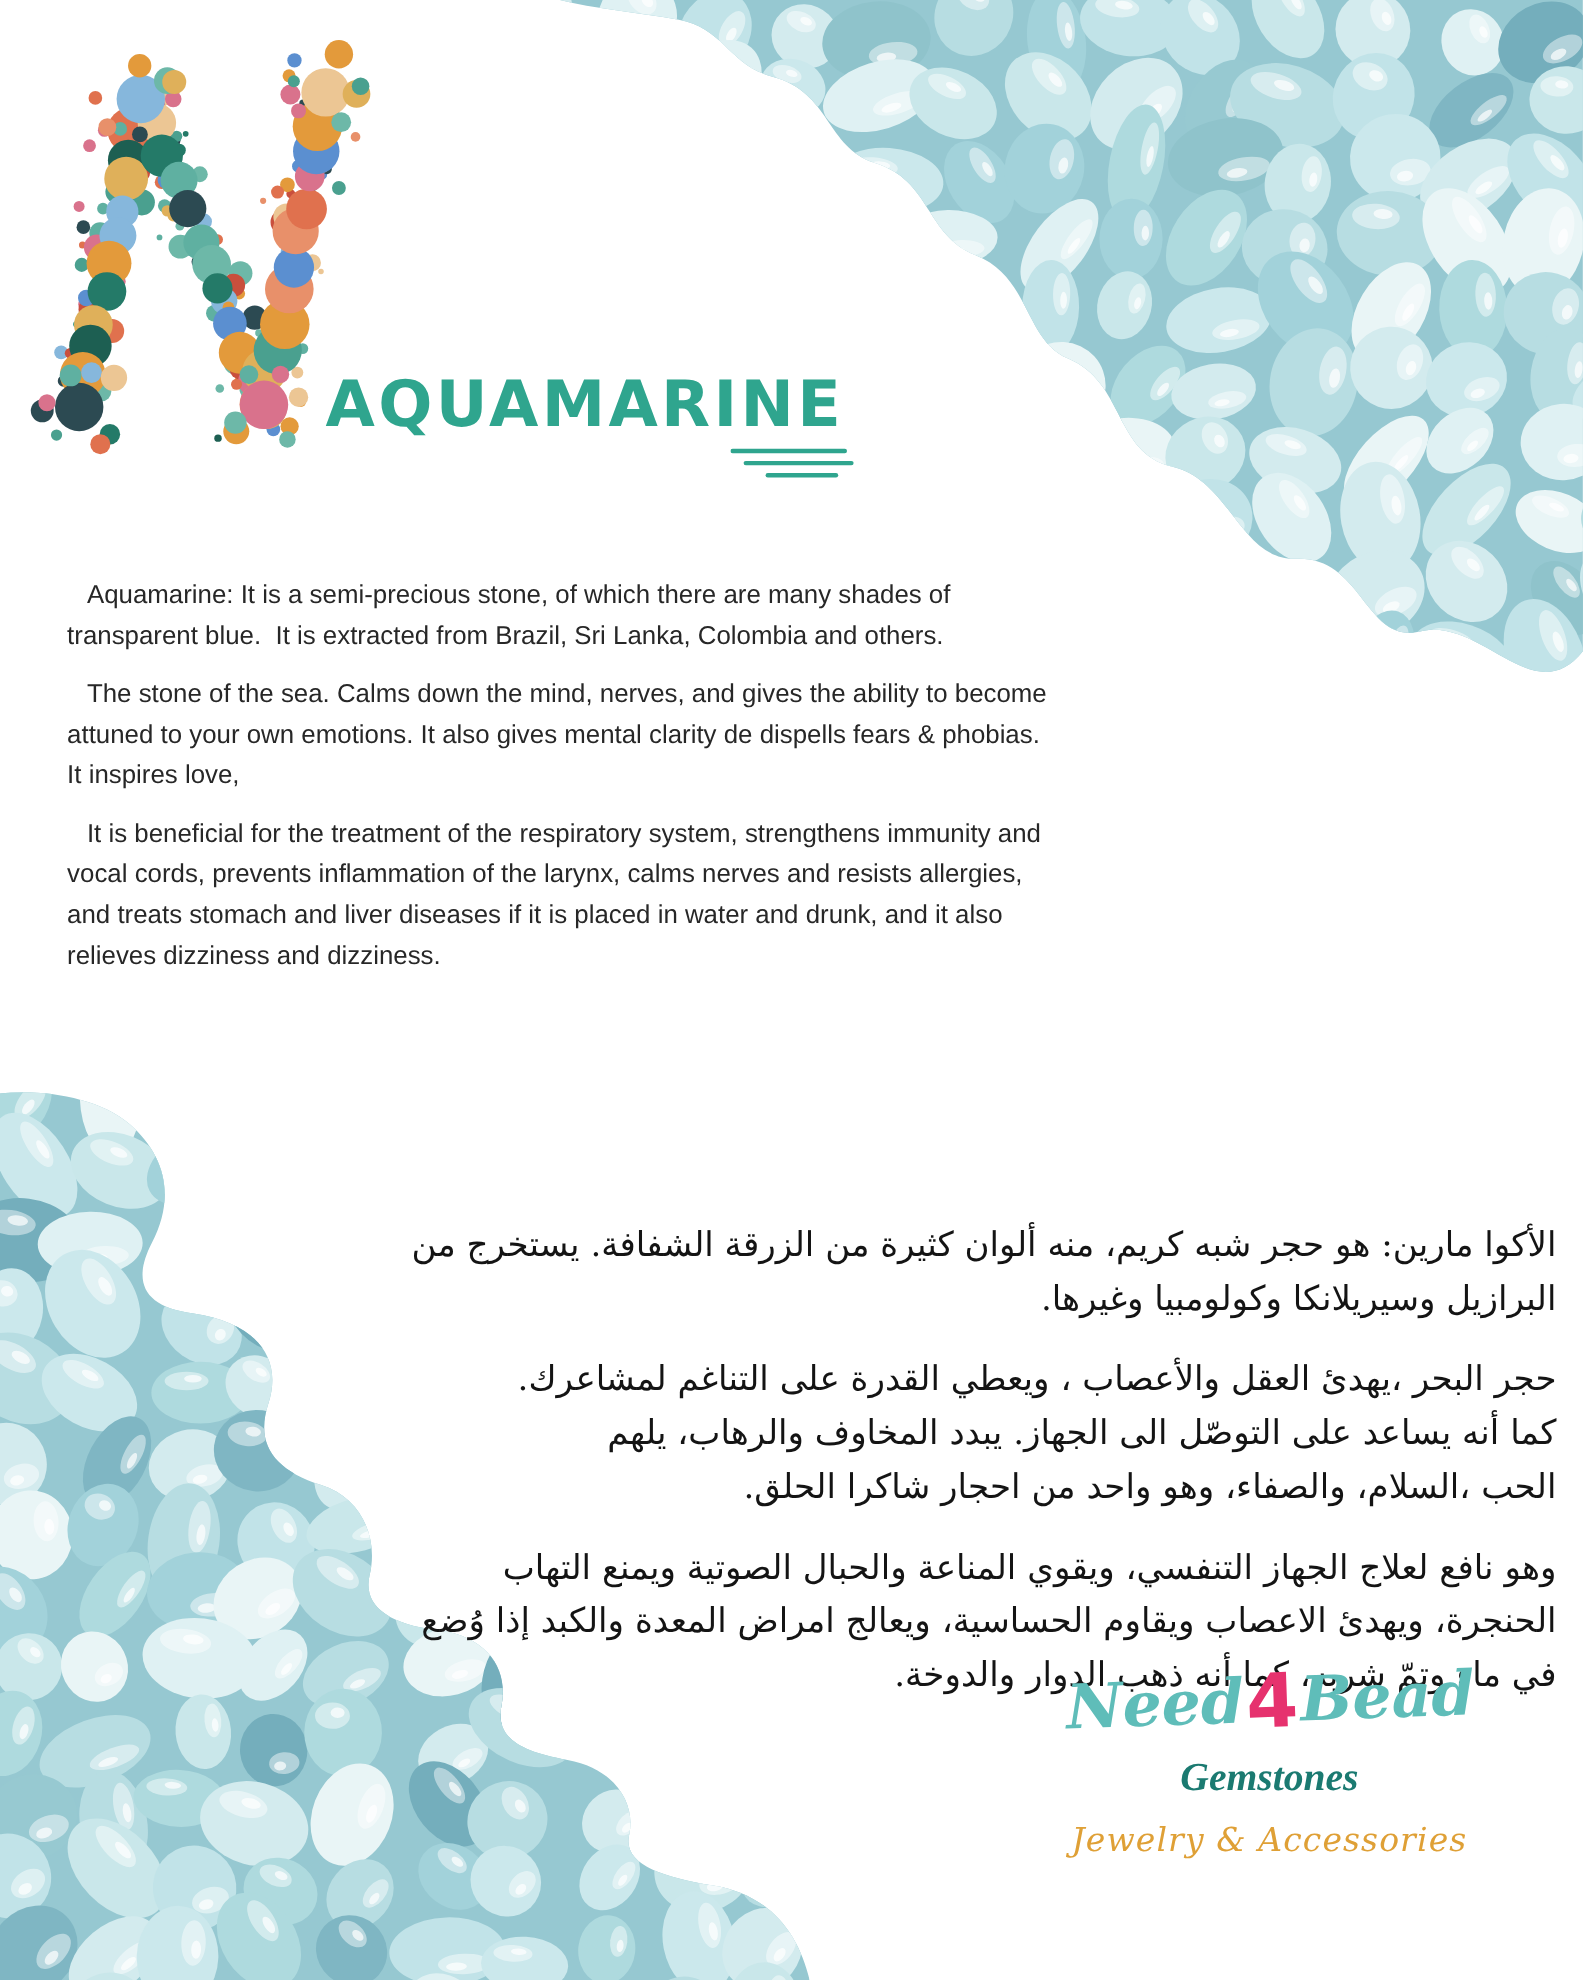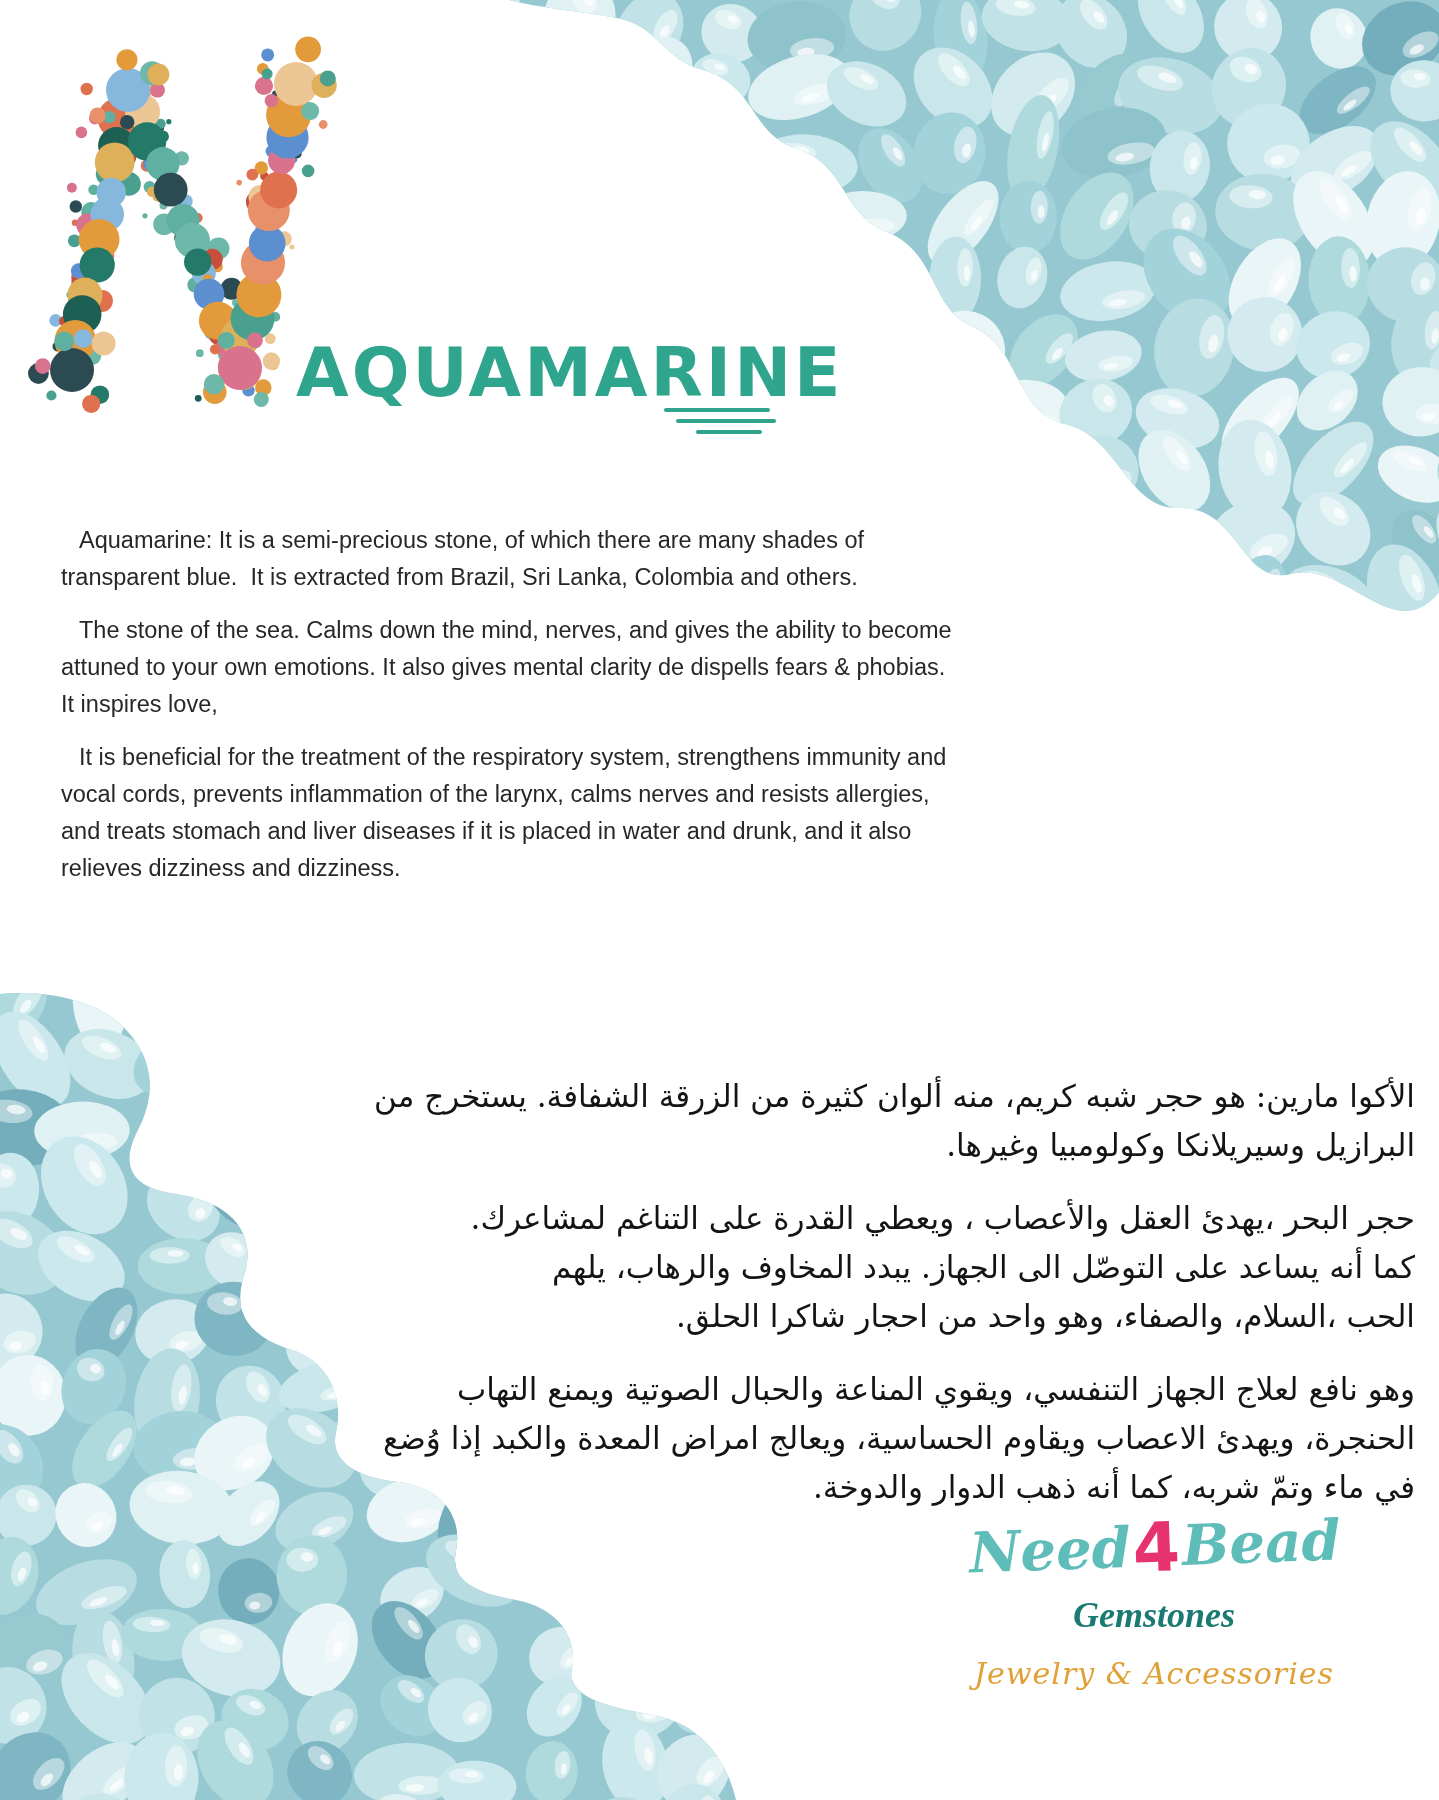--- a/index.html
+++ b/index.html
@@ -10,34 +10,34 @@
   
   .photo{position:absolute;display:block;}
   #photoTop{top:0;right:0;}
   #photoBottom{left:0;top:980px;}
   
   #dotLogo{position:absolute;left:10px;top:26px;}
   
   .title{
     position:absolute;left:296px;top:336px;margin:0;
     font-family:"DejaVu Sans",sans-serif;font-weight:800;
-    font-size:68px;line-height:1.1;letter-spacing:3px;color:#2fa58e;
+    font-size:58px;line-height:1.1;letter-spacing:3px;color:#2fa58e;
   }
   .title-dashes{position:absolute;left:664px;top:404px;}
   
   .english{
     position:absolute;left:36px;top:522px;width:1090px;
     color:#272727;font-size:23.5px;line-height:37px;
   }
   .english .para{margin:0 0 16px 0;}
   .ln{white-space:pre;margin-left:25px;}
   .fl{text-indent:18px;}
   
   .arabic{
-    position:absolute;right:24px;top:1072px;width:1120px;
+    position:absolute;right:24px;top:1108px;width:1120px;
     direction:rtl;text-align:right;color:#141414;
     font-family:"DejaVu Serif","DejaVu Sans",serif;
     font-size:31px;line-height:49px;
   }
   .arabic .para{margin:0 0 24px 0;}
   .ln-ar{white-space:pre;}
   
   .brand{
     position:absolute;right:100px;top:1502px;width:370px;text-align:center;
   }

